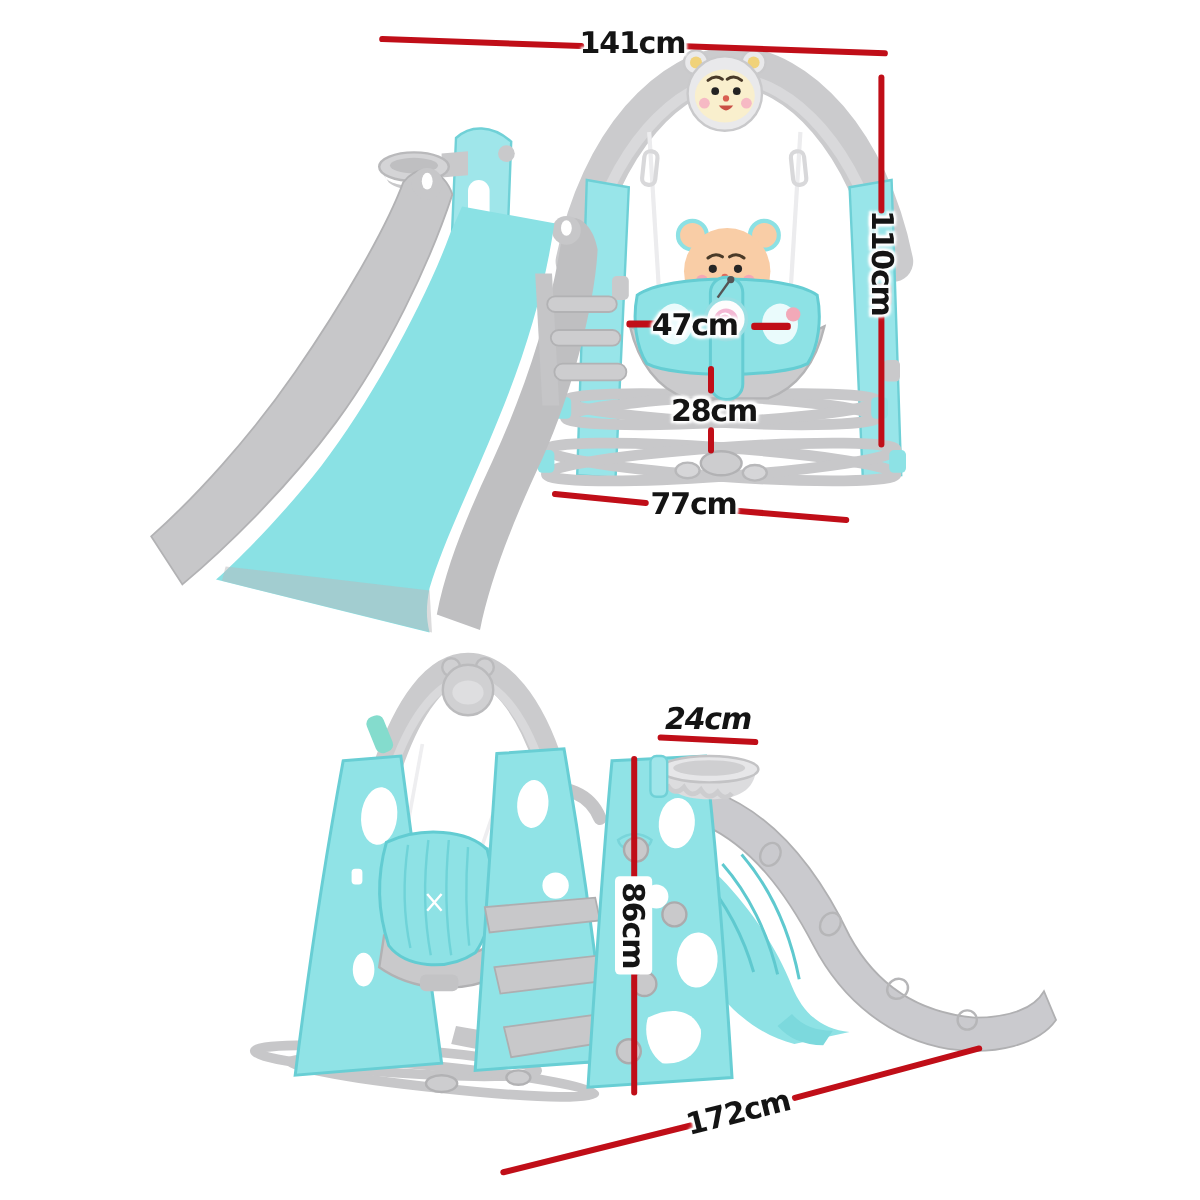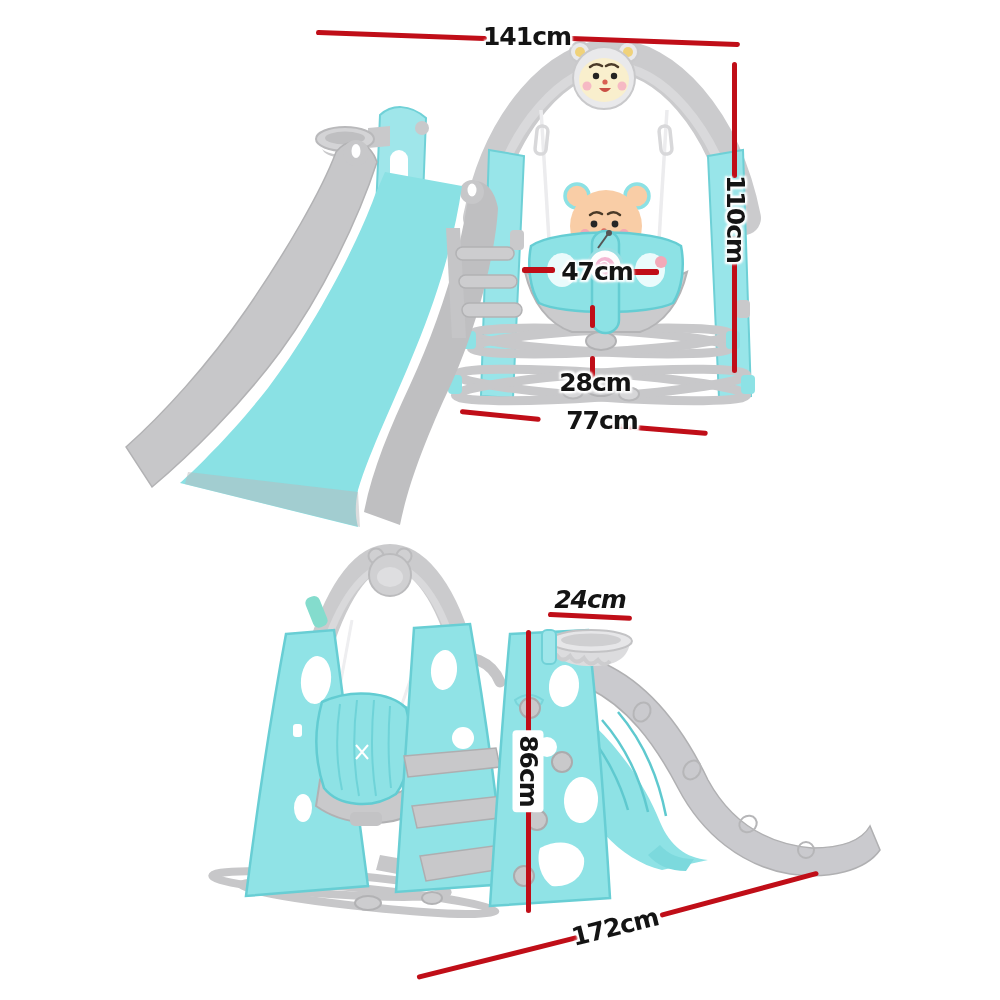--- a/index.html
+++ b/index.html
@@ -237,29 +237,29 @@
   <div class="dim-line" style="left:316px;top:30px;width:171px;transform:rotate(2deg);"></div>
   <div class="dim-line" style="left:568px;top:36px;width:172px;transform:rotate(2deg);"></div>
   <div class="dim-label" style="left:527px;top:36px;">141cm</div>
 
   <div class="dim-line" style="left:732px;top:62px;width:5px;height:116px;"></div>
   <div class="dim-line" style="left:732px;top:262px;width:5px;height:111px;"></div>
   <div class="dim-label rot90" style="left:735px;top:219px;">110cm</div>
 
   <div class="dim-line" style="left:522px;top:267px;width:33px;height:6px;"></div>
   <div class="dim-line" style="left:626px;top:269px;width:33px;height:6px;"></div>
-  <div class="dim-label" style="left:597px;top:271px;">47cm</div>
+  <div class="dim-label" style="left:579px;top:271px;">47cm</div>
 
   <div class="dim-line" style="left:590px;top:305px;width:5px;height:23px;"></div>
   <div class="dim-line" style="left:590px;top:356px;width:5px;height:22px;"></div>
-  <div class="dim-label" style="left:595px;top:342px;margin-top:40px;">28cm</div>
+  <div class="dim-label" style="left:595px;top:342px;">28cm</div>
 
   <div class="dim-line" style="left:460px;top:409px;width:81px;transform:rotate(5.6deg);"></div>
   <div class="dim-line" style="left:611px;top:423px;width:97px;transform:rotate(4.7deg);"></div>
-  <div class="dim-label" style="left:602px;top:420px;">77cm</div>
+  <div class="dim-label" style="left:578px;top:420px;">77cm</div>
 
   <div class="dim-label" style="left:590px;top:599px;font-style:italic;">24cm</div>
   <div class="dim-line" style="left:548px;top:612px;width:84px;transform:rotate(2.7deg);"></div>
 
   <div class="dim-line" style="left:526px;top:630px;width:5px;height:283px;"></div>
   <div class="dim-label rot90" style="left:528px;top:771px;"><span class="pill">86cm</span></div>
 
   <div class="dim-line" style="left:417px;top:975px;width:166px;transform:rotate(-14deg);"></div>
   <div class="dim-line" style="left:660px;top:913px;width:164px;transform:rotate(-15deg);"></div>
   <div class="dim-label rot172" style="left:615px;top:927px;">172cm</div>

